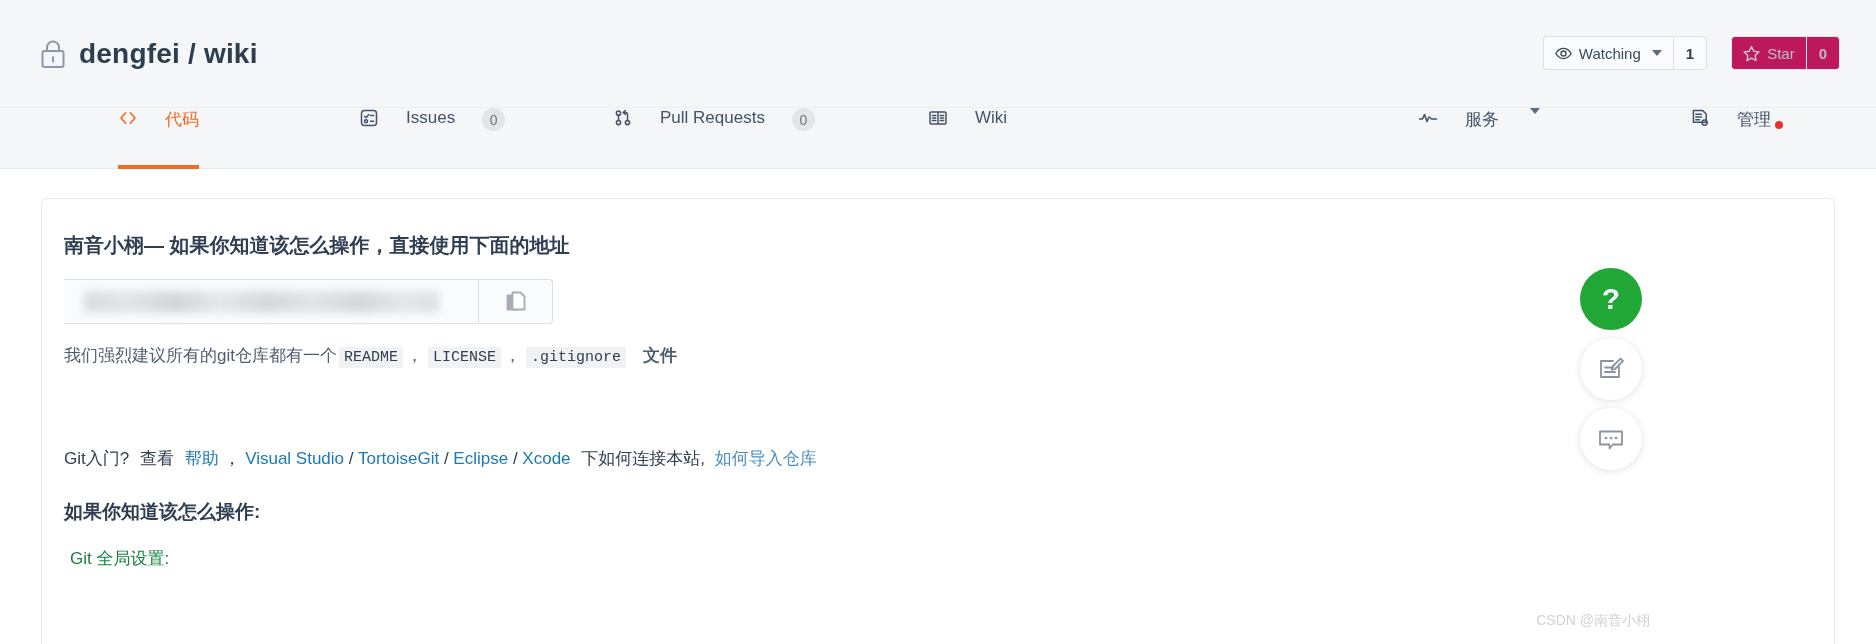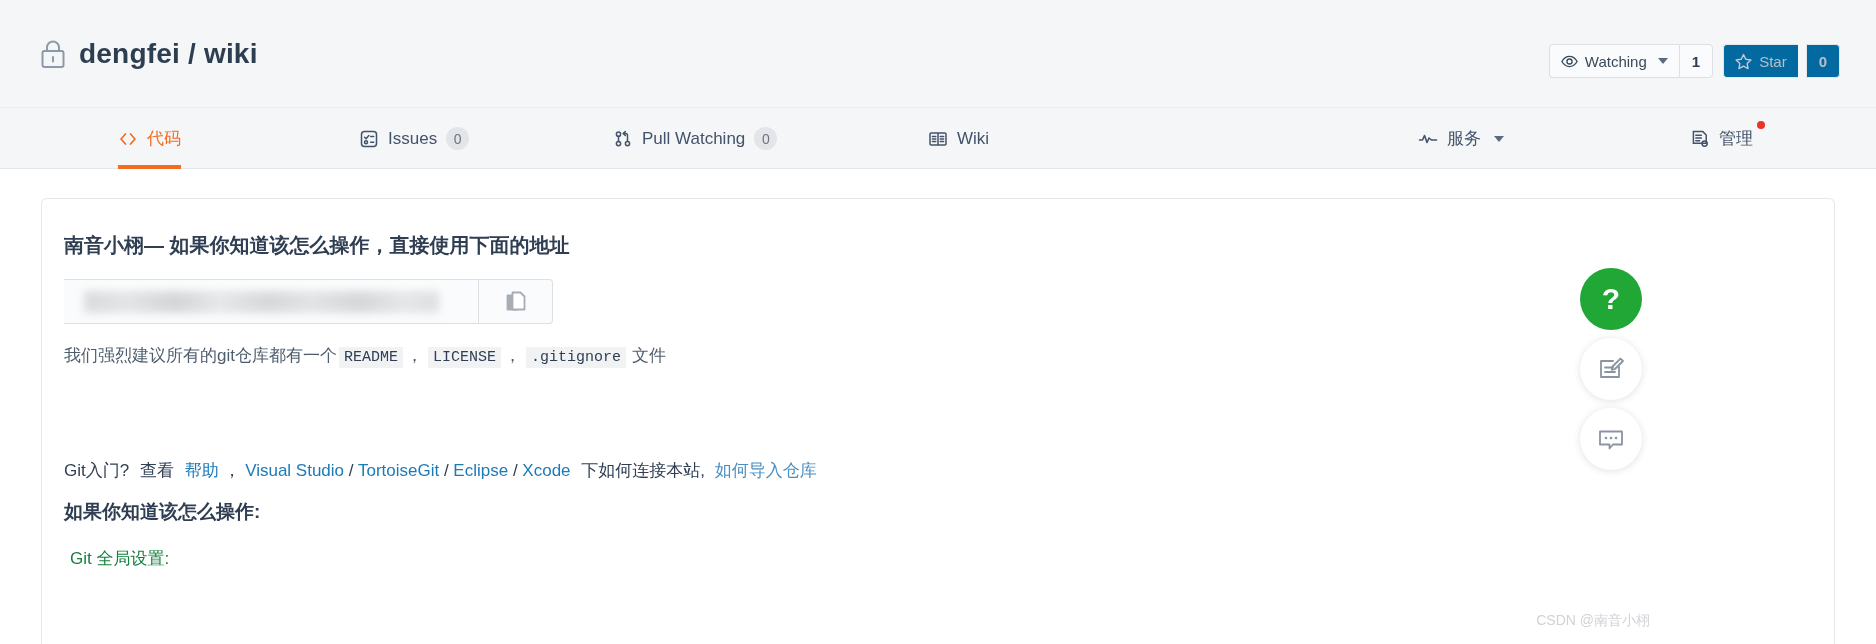--- a/index.html
+++ b/index.html
@@ -21,52 +21,52 @@
     position: absolute; left: 40px; top: 38px;
     display: flex; align-items: center; gap: 13px;
   }
   .lock-icon { width: 26px; height: 30px; display: block; }
   .repo-title {
     font-size: 28px; font-weight: bold; color: #2c3e50;
     letter-spacing: 0.2px; white-space: nowrap;
   }
 
   .header-actions {
-    position: absolute; right: 36px; top: 44px;
-    display: flex; align-items: center; gap: 2px;
+    position: absolute; right: 36px; top: 36px;
+    display: flex; align-items: center; gap: 24px;
   }
   .btn-group { display: flex; align-items: stretch; height: 34px; }
   .btn-seg {
     display: flex; align-items: center; gap: 7px;
     padding: 0 11px; background: #fafbfc;
     border: 1px solid #dcdfe6;
     font-size: 15px; color: #3b4a5a; white-space: nowrap;
   }
   .btn-seg.left { border-radius: 4px 0 0 4px; border-right: none; }
   .btn-seg.count {
     border-radius: 0 4px 4px 0; padding: 0 12px;
     font-weight: bold; color: #2c3e50; background: #fafbfc;
   }
-  .btn-group.muted .btn-seg { color: #b9bfc7; border-color: #e4e7ea; background: #0369a1; margin-left: 8px; }
+  .btn-group.muted .btn-seg { color: #b9bfc7; border-color: #e4e7ea; background: #be185d; }
   .btn-group.muted .btn-seg.count { color: #b9bfc7; }
   .eye-icon, .star-icon { width: 17px; height: 17px; display: block; }
   .caret-down {
     width: 0; height: 0; margin-left: 4px;
     border-left: 5px solid transparent; border-right: 5px solid transparent;
     border-top: 6px solid #5a6b7d;
   }
 
   
   .nav-tabs {
     position: absolute; top: 108px; left: 0; width: 1876px; height: 61px;
     background: #f5f6f7; border-bottom: 1px solid #e4e6e9;
   }
   .tab {
     position: absolute; top: 0; height: 61px;
-    display: flex; align-items: center; gap: 9px;
+    display: flex; align-items: flex-start; gap: 27px;
     font-size: 17px; color: #43536b; white-space: nowrap;
     cursor: pointer;
   }
   .tab .tab-icon { width: 20px; height: 20px; display: block; flex: none; }
   .tab.active { color: #f36c21; }
   .tab.active .tab-underline {
     position: absolute; left: 0; right: 0; bottom: 0; height: 4px;
     background: #f36c21;
   }
   .badge-count {
@@ -133,21 +133,21 @@
   .init-btn {
     position: absolute; left: 22px; top: 185px;
     padding: 11px 20px; border: 1px solid #f79a4d; border-radius: 4px;
     background: #ffffff; color: #f5821f; font-size: 18px;
     white-space: nowrap; cursor: pointer;
   }
 
   
   .git-intro {
     position: absolute; left: 22px; top: 248px;
-    font-size: 17px; color: #2f3e52; white-space: nowrap; margin-top: 12px;
+    font-size: 17px; color: #2f3e52; white-space: nowrap;
   }
   .lnk { color: #1c7ab8; cursor: pointer; }
   .lnk-soft { color: #4a8fc0; cursor: pointer; }
 
   
   .tutorial-title {
     position: absolute; left: 22px; top: 300px;
     font-size: 19px; font-weight: bold; color: #2f3e52; white-space: nowrap;
   }
   .tutorial-sub {
@@ -252,21 +252,21 @@
       <span>
         <svg class="tab-icon" viewBox="0 0 20 20" fill="none" stroke="#43536b" stroke-width="1.5">
           <circle cx="5.5" cy="14.6" r="2.1"></circle>
           <circle cx="5.5" cy="5.2" r="2.1"></circle>
           <circle cx="14.5" cy="14.6" r="2.1"></circle>
           <line x1="5.5" y1="7.3" x2="5.5" y2="12.5" stroke-linecap="round"></line>
           <path d="M14.5 12.5 V6.5 a2 2 0 0 0 -2 -2 H10.6" stroke-linecap="round"></path>
           <polyline points="12.3,2.6 10.1,4.5 12.3,6.4" stroke-linecap="round" stroke-linejoin="round"></polyline>
         </svg>
       </span>
-      <span>Pull Watching</span>
+      <span>Pull Requests</span>
       <span class="badge-count">0</span>
     </div>
 
     <div class="tab" style="left:928px;">
       <span>
         <svg class="tab-icon" viewBox="0 0 20 20" fill="none" stroke="#43536b" stroke-width="1.5">
           <rect x="2" y="4" width="16" height="12" rx="1.2"></rect>
           <line x1="10" y1="4" x2="10" y2="16"></line>
           <line x1="4.4" y1="7.4" x2="7.8" y2="7.4" stroke-linecap="round"></line>
           <line x1="4.4" y1="10" x2="7.8" y2="10" stroke-linecap="round"></line>
@@ -324,21 +324,21 @@
       </div>
     </div>
 
     <div class="advice-line">
       <span>我们强烈建议所有的git仓库都有一个</span>
       <span class="code-chip">README</span>
       <span class="sep">，</span>
       <span class="code-chip">LICENSE</span>
       <span class="sep">，</span>
       <span class="code-chip">.gitignore</span>
-      <span style="margin-left:4px;">文件</span>
+      <span style="margin-left:15px;font-weight:bold;">文件</span>
     </div>
 
 
     <div class="git-intro">
       <span>Git入门?</span>
       <span style="margin-left:6px;">查看</span>
       <span class="lnk" style="margin-left:6px;">帮助</span>
       <span>，</span>
       <span class="lnk">Visual Studio</span>
       <span> / </span>

